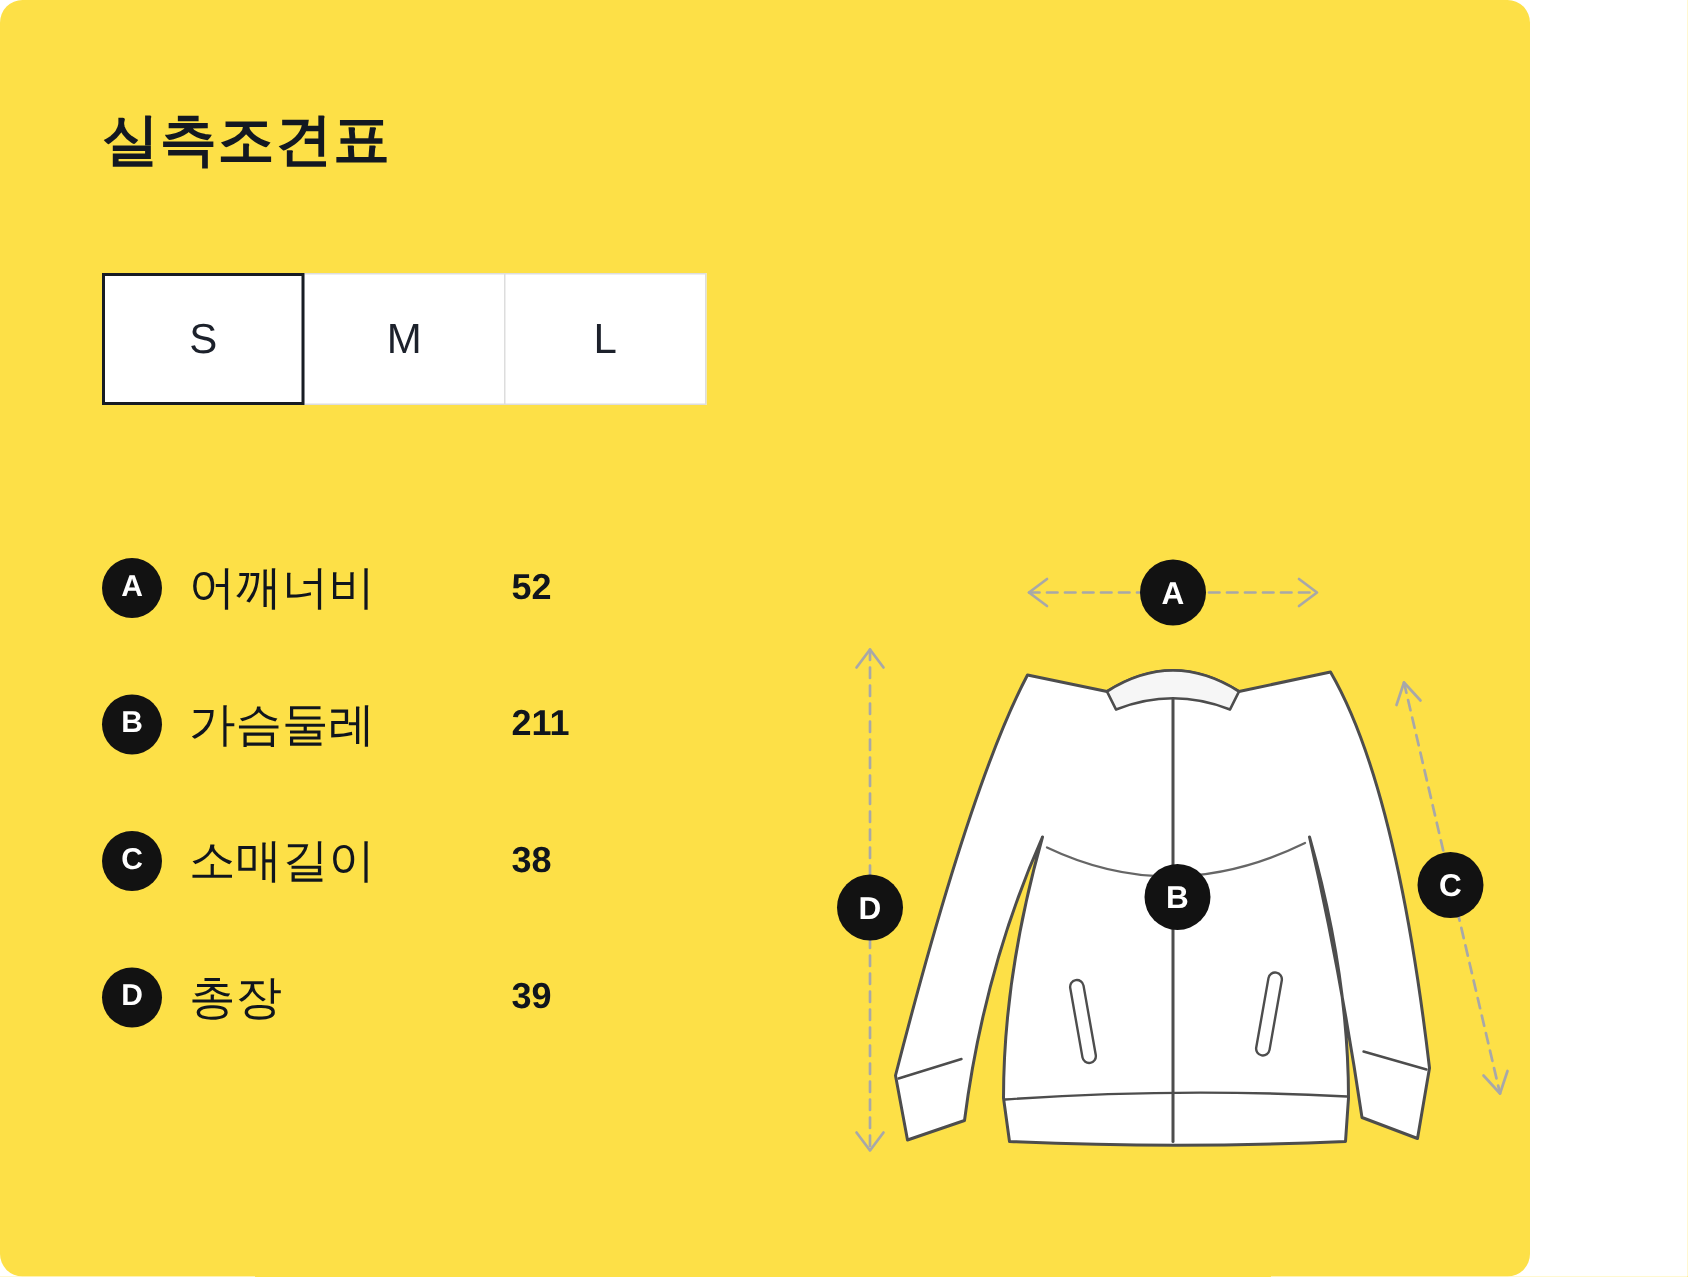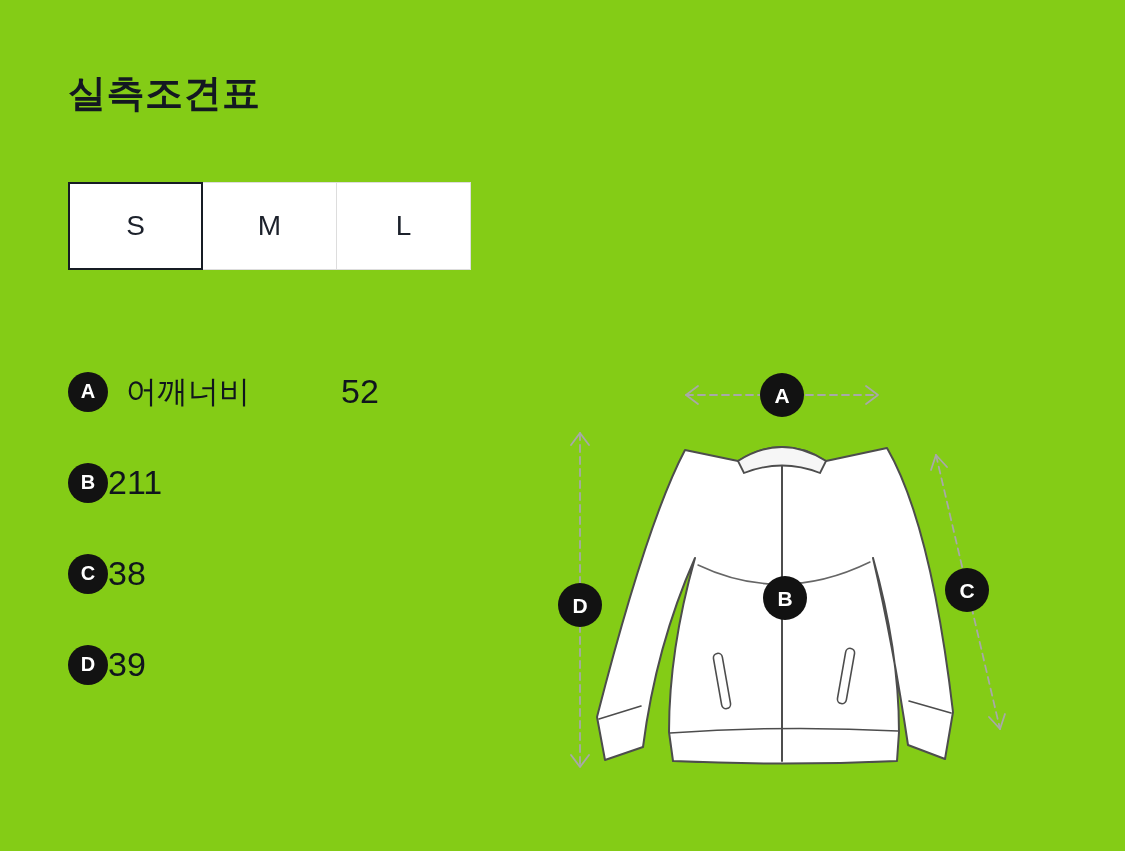--- a/index.html
+++ b/index.html
@@ -3,24 +3,25 @@
 <meta charset="utf-8">
 <style>
   html, body {
     margin: 0;
     padding: 0;
     background: #ffffff;
     font-family: "Liberation Sans", "DejaVu Sans", sans-serif;
   }
   .page {
     position: relative;
-    width: 1125px;
+    width: 1020px;
     height: 851px;
-    background: #84cc16;
+    background: #fde047;
     overflow: hidden;
+    border-radius: 15px;
   }
   .title {
     position: absolute;
     left: 68px;
     top: 68px;
     margin: 0;
     font-size: 38px;
     font-weight: 700;
     color: #131821;
     letter-spacing: 0.5px;
@@ -76,22 +77,22 @@
     flex: 0 0 40px;
   }
   .m-label {
     margin-left: 18px;
     width: 215px;
     font-size: 31px;
     font-weight: 500;
     color: #10151d;
   }
   .m-value {
-    font-size: 34px;
-    font-weight: 400;
+    font-size: 24px;
+    font-weight: 700;
     color: #10151d;
     text-align: center;
   }
   .diagram {
     position: absolute;
     left: 555px;
     top: 362px;
     width: 470px;
     height: 430px;
   }
@@ -116,28 +117,31 @@
   </div>
 
   <div class="rows">
     <div class="m-row">
       <span class="m-badge">A</span>
       <span class="m-label">어깨너비</span>
       <span class="m-value">52</span>
     </div>
     <div class="m-row">
       <span class="m-badge">B</span>
+      <span class="m-label">가슴둘레</span>
       <span class="m-value">211</span>
     </div>
     <div class="m-row">
       <span class="m-badge">C</span>
+      <span class="m-label">소매길이</span>
       <span class="m-value">38</span>
     </div>
     <div class="m-row">
       <span class="m-badge">D</span>
+      <span class="m-label">총장</span>
       <span class="m-value">39</span>
     </div>
   </div>
 
   <svg class="diagram" viewBox="0 0 470 430">
 
     <g stroke="#4d4d4d" stroke-width="2" fill="#ffffff" stroke-linecap="round" stroke-linejoin="round">
       <path d="
         M 130,88
         L 183,99

